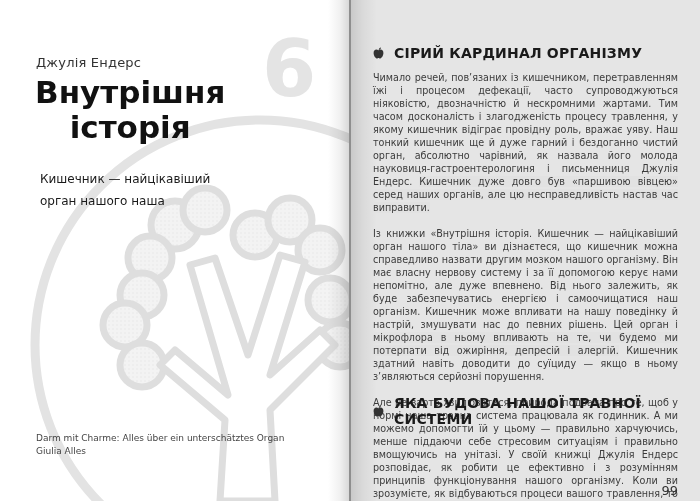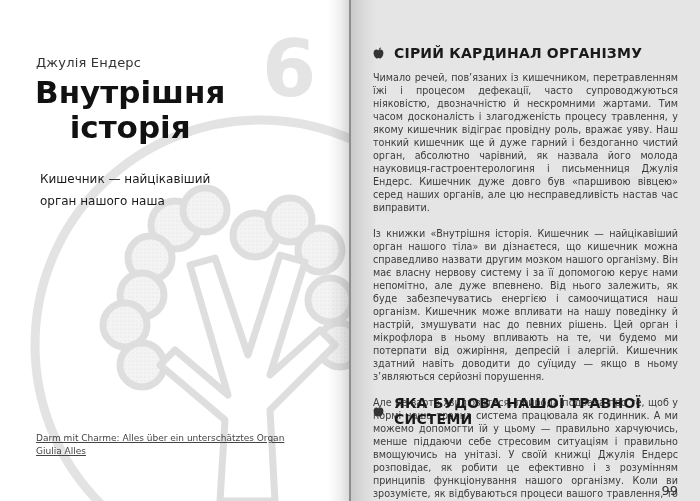--- a/index.html
+++ b/index.html
@@ -9,21 +9,21 @@
   .page-left .edge-shade{position:absolute;right:0;top:0;width:22px;height:501px;background:linear-gradient(to right,rgba(0,0,0,0) 0%,rgba(0,0,0,0.06) 55%,rgba(0,0,0,0.16) 100%);}
   .spine{position:absolute;left:349px;top:0;width:2px;height:501px;background:#8e8e8e;}
   .page-right{position:absolute;left:351px;top:0;width:349px;height:501px;background:#e5e5e5;overflow:hidden;}
   .page-right .edge-shade{position:absolute;left:0;top:0;width:26px;height:501px;background:linear-gradient(to left,rgba(0,0,0,0) 0%,rgba(0,0,0,0.05) 55%,rgba(0,0,0,0.12) 100%);}
 
   .art{position:absolute;left:0;top:0;}
   .big-number{position:absolute;left:262px;top:30px;font-family:"DejaVu Sans","Liberation Sans",sans-serif;font-weight:bold;font-size:78px;color:#e4e4e4;line-height:1;}
   .author{position:absolute;left:36px;top:55px;font-size:13px;color:#333;letter-spacing:0.2px;}
   .title{position:absolute;left:35px;top:75px;font-size:31px;font-weight:bold;line-height:35px;color:#111;margin:0;text-align:center;}
   .subtitle{position:absolute;left:37px;top:165px;font-size:12px;line-height:22px;color:#1a1a1a;margin:3px;}
-  .orig{position:absolute;left:36px;top:432px;font-size:9px;line-height:13px;color:#444;text-decoration:underline;}
+  .orig{position:absolute;left:36px;top:432px;font-size:9px;line-height:13px;color:#444;}
 
   .section{position:absolute;left:22px;width:305px;}
   .sec-head{display:flex;align-items:center;height:20px;}
   .apple{width:11px;height:12px;margin-right:10px;flex:0 0 auto;}
   .sec-title{font-size:14px;font-weight:bold;color:#1a1a1a;letter-spacing:0.2px;}
   .para{font-size:9.6px;line-height:13px;color:#3b3b3b;text-align:justify;margin:0;}
   .hl{background:#e2e2e2;}
   .page-num{position:absolute;right:22px;top:483px;font-size:13px;color:#333;}
 </style>
 </head>

